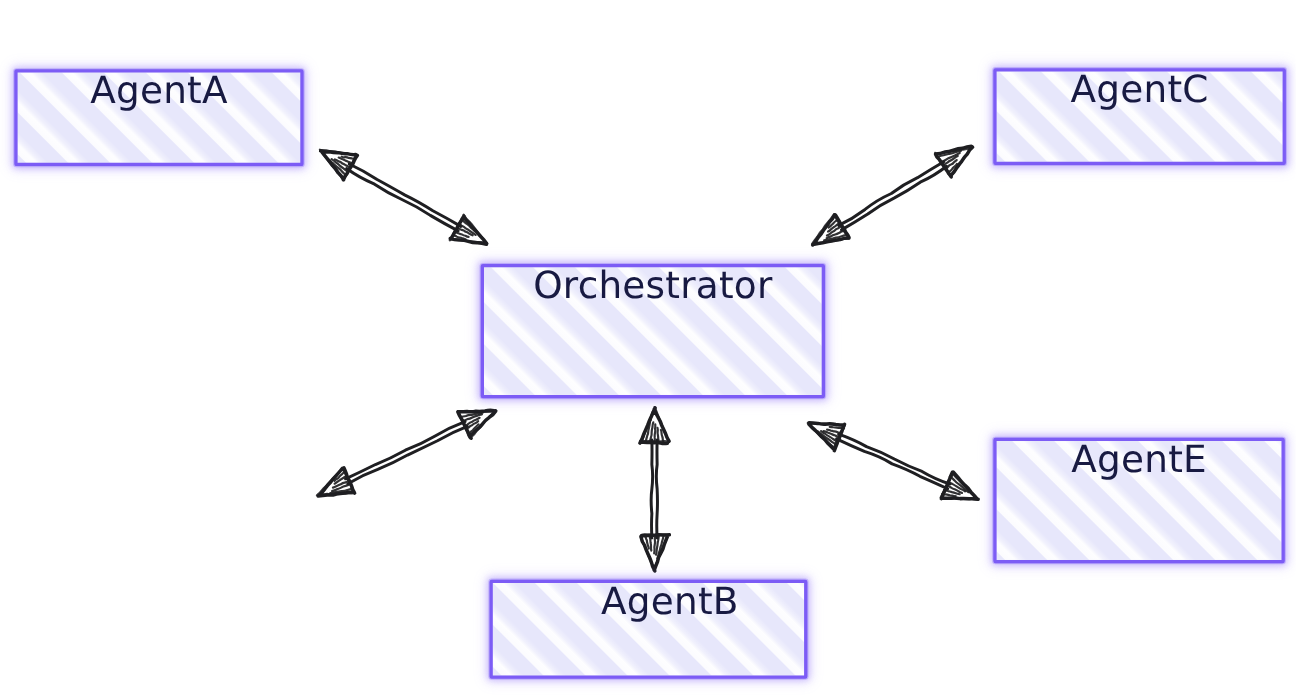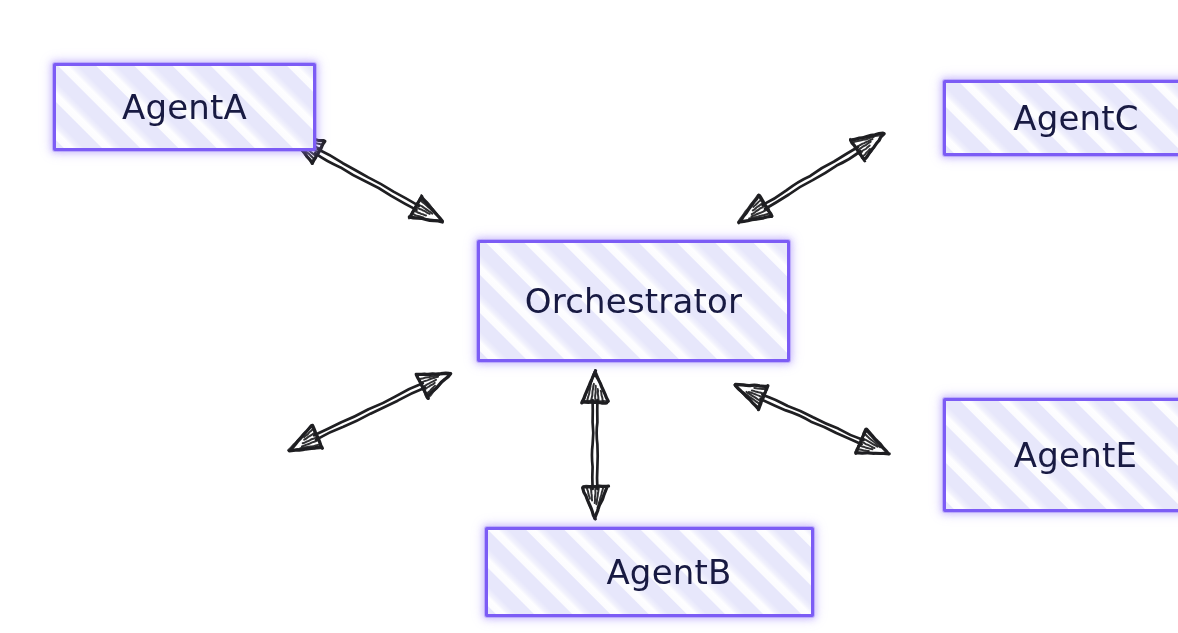--- a/index.html
+++ b/index.html
@@ -22,42 +22,40 @@
     position: absolute;
     left: 0; top: 0;
     width: 1178px;
     height: 633px;
     pointer-events: none;
   }
   .node {
     position: absolute;
     box-sizing: border-box;
     display: flex;
-    align-items: center;
     justify-content: center;
     border: 3.5px solid #7c5cf5;
     border-radius: 2px;
     background-color: #e7e7fb;
     background-image:
       repeating-linear-gradient(
         45deg,
         rgba(255,255,255,0.00) 0px,
         rgba(255,255,255,0.00) 5px,
         rgba(255,255,255,0.85) 6px,
         rgba(255,255,255,0.95) 12px,
         rgba(255,255,255,0.45) 15px,
         rgba(255,255,255,0.00) 20px,
         rgba(255,255,255,0.00) 27px
       );
     box-shadow:
       0 0 0 1px rgba(124,92,245,0.30),
       0 0 6px 2px rgba(140,110,250,0.35),
       0 0 12px 3px rgba(160,135,250,0.22);
     filter: blur(0.15px);
-    margin-left: 40px;
   }
   .node-label {
     position: relative;
     z-index: 3;
     color: #181a42;
     font-size: 34px;
     font-weight: 400;
     letter-spacing: 0.2px;
     line-height: 1;
     white-space: nowrap;
@@ -159,30 +157,30 @@
         <path d="M 595.7 487.5 Q 595.1 490.0 595.4 491.4 Q 595.7 493.1 595.2 495.3 Q 594.6 497.8 595.0 499.2 Q 595.1 500.8 594.7 503.1" fill="none" stroke="#1f1f22" stroke-width="2" stroke-linecap="round" stroke-linejoin="round" opacity="0.92"></path>
         <path d="M 598.9 487.0 Q 598.8 488.7 598.3 491.4 Q 597.8 493.4 597.7 495.7 Q 597.2 498.1 597.0 500.0 Q 596.8 502.7 596.4 504.3" fill="none" stroke="#1f1f22" stroke-width="2" stroke-linecap="round" stroke-linejoin="round" opacity="0.92"></path>
         <path d="M 603.2 487.4 Q 602.8 489.6 601.8 492.5 Q 601.6 494.9 600.4 497.6 Q 600.1 500.6 598.9 502.7 Q 598.8 505.1 597.5 507.7" fill="none" stroke="#1f1f22" stroke-width="2" stroke-linecap="round" stroke-linejoin="round" opacity="0.92"></path>
       </g>
     </svg>
 
   <div class="node" style="left: 13px; top: 63px; width: 263px; height: 88px;">
     <span class="node-label">AgentA</span>
   </div>
 
-  <div class="node" style="left: 903px; top: 80px; width: 266px; height: 76px;">
+  <div class="node" style="left: 903px; top: 62px; width: 266px; height: 88px;">
     <span class="node-label">AgentC</span>
   </div>
 
   <div class="node" style="left: 437px; top: 240px; width: 313px; height: 122px;">
     <span class="node-label">Orchestrator</span>
   </div>
 
 
   <div class="node" style="left: 903px; top: 398px; width: 265px; height: 114px;">
     <span class="node-label">AgentE</span>
   </div>
 
-  <div class="node" style="left: 445px; top: 527px; width: 329px; height: 90px; padding-left: 39px;">
+  <div class="node" style="left: 445px; top: 527px; width: 289px; height: 90px; padding-left: 39px;">
     <span class="node-label">AgentB</span>
   </div>
 
 </div>
 
 </body></html>

